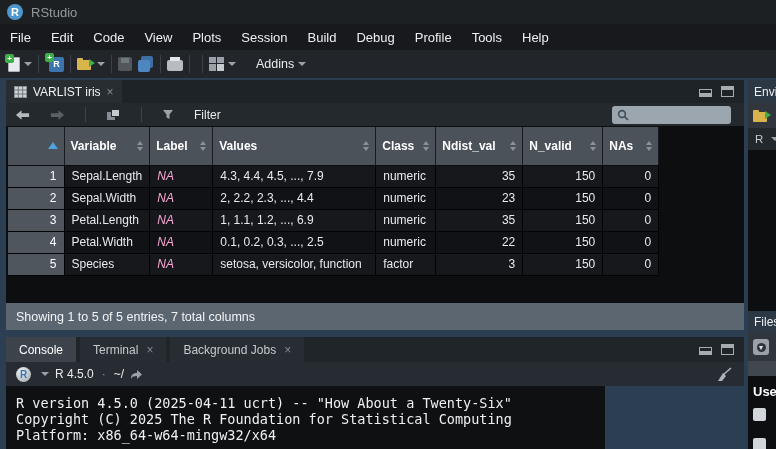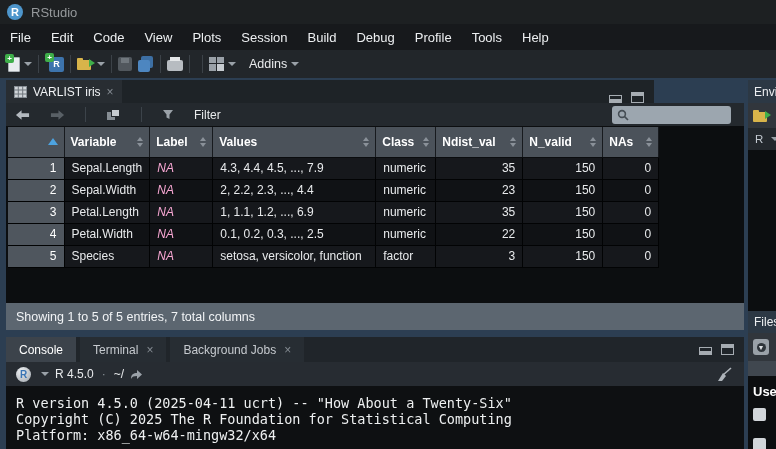--- a/index.html
+++ b/index.html
@@ -24,38 +24,38 @@
   .ic-newproj{width:15px;height:15px;background:#3d74ad;border-radius:2px;color:#fff;font-size:9px;font-weight:bold;text-align:center;line-height:15px;position:relative;margin-left:4px}
   .ic-save{width:14px;height:14px;background:#61686f;border-radius:2px;position:relative;opacity:.75}
   .ic-save:after{content:"";position:absolute;left:3px;top:1px;width:8px;height:5px;background:#8b9299}
   .ic-saveall{width:16px;height:16px;position:relative;margin-left:6px}
   .ic-saveall i{position:absolute;width:12px;height:12px;background:#4d86c0;border-radius:2px}
   .ic-saveall i:nth-child(1){left:3px;top:0;background:#3d6fa3}
   .ic-saveall i:nth-child(2){left:0;top:4px}
   .ic-print{width:16px;height:11px;background:#b7bcc1;border-radius:2px;position:relative;margin-top:3px}
   .ic-print:before{content:"";position:absolute;left:3px;top:-3px;width:10px;height:4px;background:#e4e7e9}
   .goto{width:142px;height:19px;background:#2e3338;border:1px solid #454c53;border-radius:3px;display:flex;align-items:center;gap:7px;padding:0 7px;color:#8d939a;font-size:12px;flex:none}
-  .addins{font-size:12.5px;color:#e8eaec;margin-left:13px}
+  .addins{font-size:12.5px;color:#e8eaec;margin-left:20px}
 
   
-  #srcTabbar{left:6px;top:80px;width:648px;height:23px;background:#1e2327;display:flex;align-items:flex-end}
+  #srcTabbar{left:6px;top:80px;width:738px;height:23px;background:#1e2327;display:flex;align-items:center}
   .srcTab{height:23px;background:#282d32;display:flex;align-items:center;gap:6px;padding:0 8px;font-size:12px;color:#f0f2f4}
   .xclose{color:#848b92;font-size:12px;line-height:1}
   .winbtns{margin-left:auto;margin-right:10px;display:flex;align-items:flex-end;gap:9px}
   .icon-min{width:13px;height:8px;border:1px solid #a6acb2;box-shadow:inset 0 -3px #a6acb2}
   .icon-max{width:13px;height:11px;border:1px solid #a6acb2;box-shadow:inset 0 3px #a6acb2}
 
   #filterbar{left:6px;top:103px;width:738px;height:23px;background:#24292e;display:flex;align-items:center;padding-left:9px;gap:20px;font-size:12px}
   .fsep{width:1px;height:15px;background:#3c434a}
   .searchbox{margin-left:auto;margin-right:13px;width:119px;height:18px;background:#9ca6af;border-radius:3px;display:flex;align-items:center;padding:0 5px;gap:4px}
   .searchbox input{border:none;outline:none;background:transparent;width:90px;font-size:11px;color:#22262a;font-family:"Liberation Sans",sans-serif}
 
   #tableArea{left:6px;top:126px;width:738px;height:177px;background:#0c0e10}
   table.vtable{position:absolute;left:2px;top:1px;border-collapse:collapse;table-layout:fixed;font-size:12px}
-  .vtable th{background:#4b525a;color:#fff;font-weight:bold;height:30px;padding:0 6px;border-right:1px solid #171a1e;border-bottom:1px solid #0a0c0e;text-align:right}
+  .vtable th{background:#4b525a;color:#fff;font-weight:bold;height:38px;padding:0 6px;border-right:1px solid #171a1e;border-bottom:1px solid #0a0c0e;text-align:right}
   .vtable td{height:22px;padding:0 7px;border-right:1px solid #020304;border-bottom:1px solid #020304;color:#e8eaec;overflow:hidden;white-space:nowrap}
   .vtable td.rn{background:#4f565e;color:#fff;text-align:right}
   .vtable tbody tr:nth-child(odd) td:not(.rn){background:#16181c}
   .vtable tbody tr:nth-child(even) td:not(.rn){background:#101215}
   .vtable td.na{font-style:italic;color:#f9a8d4}
   .vtable td.num{text-align:right}
   .hwrap{display:flex;align-items:center;justify-content:space-between;gap:4px}
   .sorter{display:flex;flex-direction:column;gap:2px;align-items:center;flex:none}
   .sorter i{width:0;height:0;border-left:3.5px solid transparent;border-right:3.5px solid transparent}
   .sorter .up{border-bottom:4px solid #8a9199}
@@ -66,21 +66,21 @@
 
   
   #conTabbar{left:6px;top:337px;width:738px;height:25px;background:#20252a;display:flex;align-items:center}
   .ctab{height:25px;display:flex;align-items:center;padding:0 13px;font-size:12px;gap:8px;color:#c6cacf}
   .ctab.active{background:#3c434b;color:#fff}
   .ctab.inactive{background:#272d33;margin-left:4px}
   #conToolbar{left:6px;top:362px;width:738px;height:24px;background:#272c32;display:flex;align-items:center;padding-left:10px;gap:6px;font-size:12px}
   .rball{width:15px;height:15px;border-radius:50%;background:radial-gradient(circle at 35% 30%,#eef0f2,#9fa6ad);color:#3a75b5;font-weight:bold;font-size:10px;display:flex;align-items:center;justify-content:center}
   .dotsep{color:#8b9299;padding:0 2px}
   .broom{margin-left:auto;margin-right:12px}
-  #console{left:6px;top:386px;width:738px;height:63px;background:#0e1012;font-family:"DejaVu Sans Mono",monospace;font-size:13.5px;line-height:16px;color:#eef0f1;padding:9px 0 0 10px}
+  #console{left:6px;top:386px;width:599px;height:63px;background:#0e1012;font-family:"DejaVu Sans Mono",monospace;font-size:13.5px;line-height:16px;color:#eef0f1;padding:9px 0 0 10px}
   #console div{white-space:pre}
 
   
   .rp{left:748px;width:28px;overflow:hidden}
   #envTabbar{top:80px;height:23px;background:#2c3844;color:#eceef0;font-size:12px;display:flex;align-items:center;padding-left:6px;white-space:nowrap}
   #envToolbar{top:103px;height:25px;background:#31363c;display:flex;align-items:center;padding-left:5px}
   #envRrow{top:128px;height:22px;background:#23282d;color:#c3cad1;font-size:11.5px;display:flex;align-items:center;padding-left:7px;gap:4px}
   #envContent{top:150px;height:161px;background:#0c0e10}
   #filesTabbar{top:311px;height:22px;background:#2c3844;color:#eceef0;font-size:12px;display:flex;align-items:center;padding-left:6px;white-space:nowrap}
   #filesToolbar{top:333px;height:28px;background:#31363c;display:flex;align-items:center;padding-left:5px}

